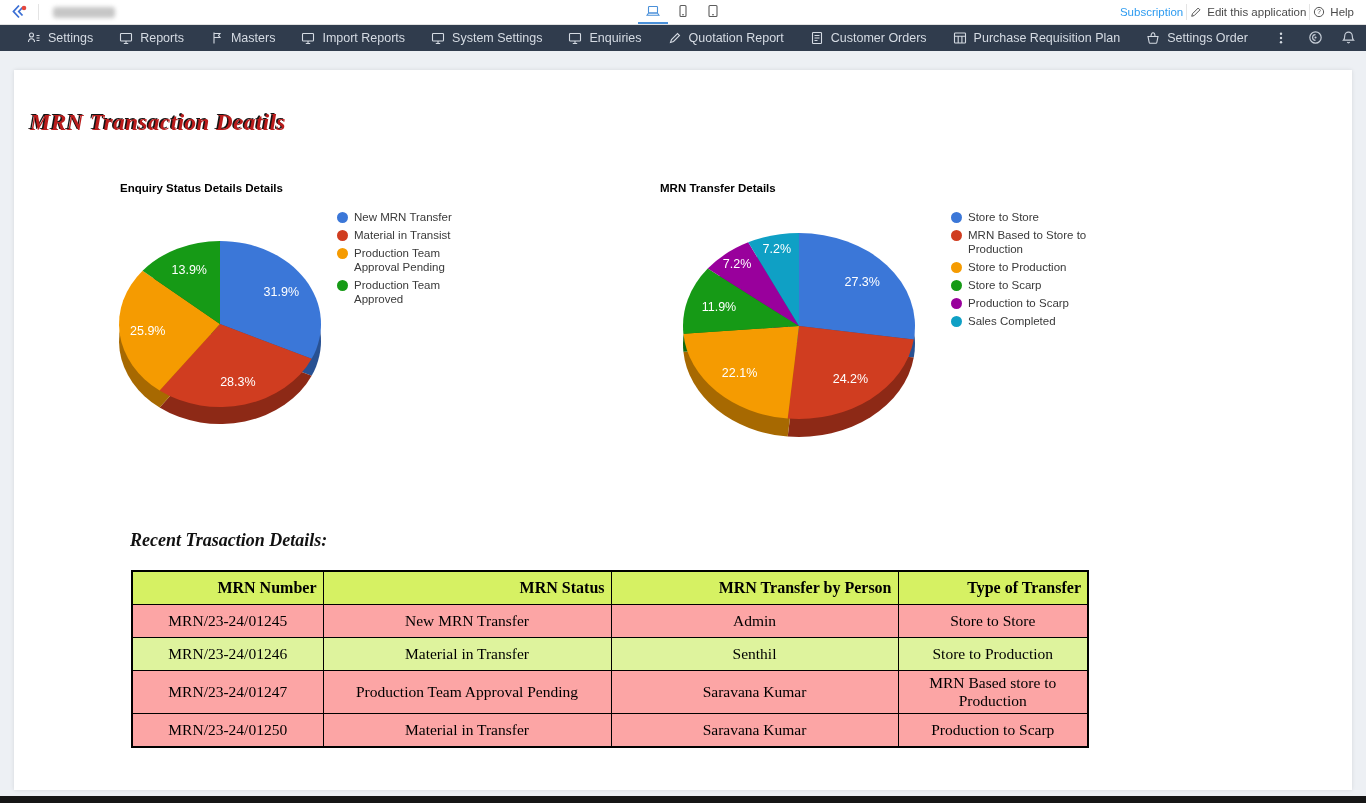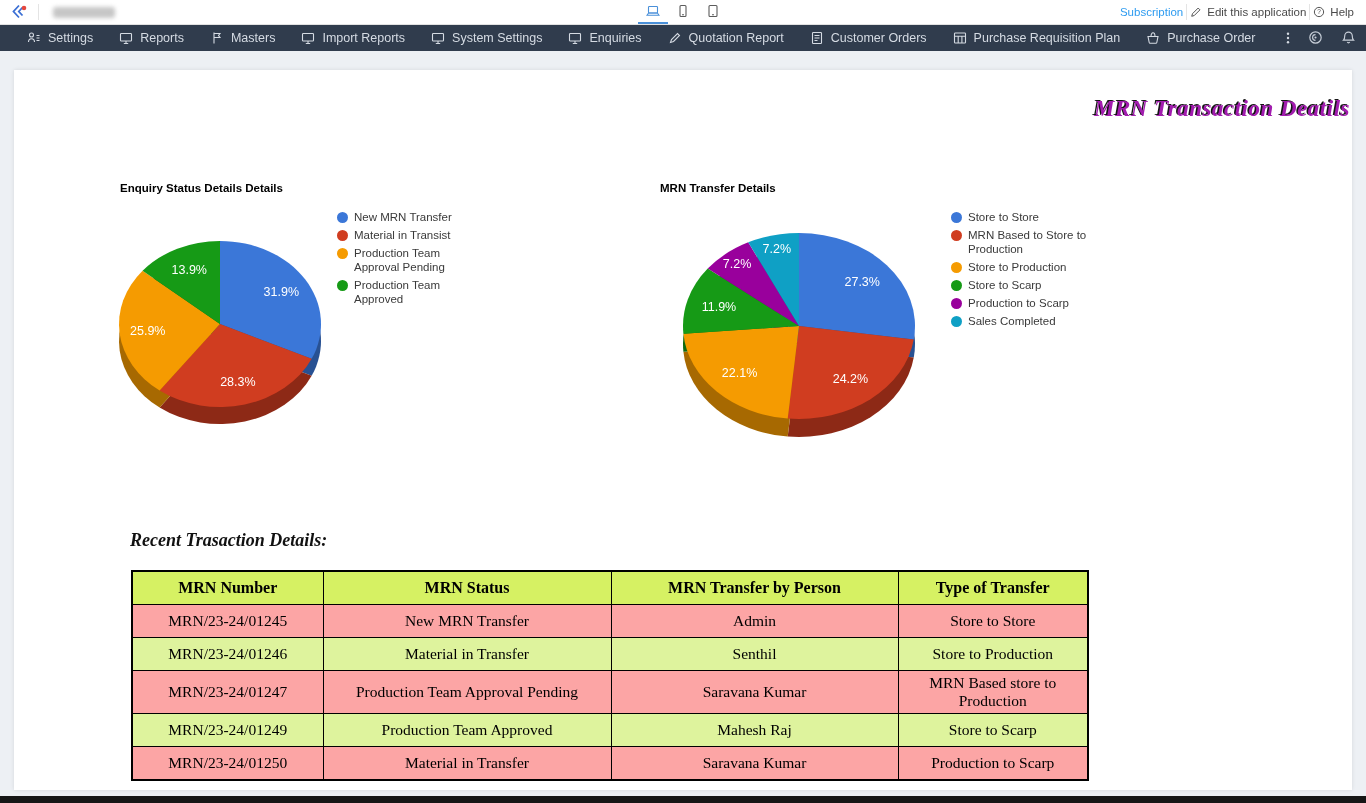--- a/index.html
+++ b/index.html
@@ -34,41 +34,41 @@
     color:#d5dbe3;font-size:12.5px;cursor:pointer;white-space:nowrap;}
   .nav-item svg{width:14px;height:14px;flex:0 0 auto;}
   .nav-right{margin-left:auto;display:flex;align-items:center;gap:18px;padding-right:10px;}
   .nav-icon-btn{color:#c7ced8;cursor:pointer;display:flex;align-items:center;}
   .nav-icon-btn svg{width:15px;height:15px;}
 
   
   .page{position:absolute;top:57px;left:0;width:1366px;height:739px;background:#edf0f4;}
   .card{position:absolute;left:14px;top:13px;width:1338px;height:720px;background:#fff;
     box-shadow:0 0 4px rgba(0,0,0,.10);}
-  .page-title{position:absolute;left:0;right:0;top:24px;margin:2px;text-align:right;
+  .page-title{position:absolute;left:0;right:0;top:24px;margin:16px;text-align:left;
     font-family:"Liberation Serif",serif;font-style:italic;font-weight:bold;font-size:23px;
-    color:#a21caf;text-shadow:-1.5px -1.5px 0 #141414;letter-spacing:.5px;}
+    color:#b91c1c;text-shadow:-1.5px -1.5px 0 #141414;letter-spacing:.5px;}
 
   
   .chart{position:absolute;}
   .chart-title{position:absolute;left:15px;top:0;font-weight:bold;font-size:11.5px;color:#000;}
   .chart svg.pie{position:absolute;left:0;top:0;overflow:visible;}
   .pie text{font-family:"Liberation Sans",sans-serif;font-size:12.5px;fill:#fff;}
   .legend{position:absolute;list-style:none;margin:0;padding:0;}
   .legend li{position:relative;padding-left:17px;font-size:11.5px;line-height:14px;
     color:#3a3a3a;margin-bottom:4px;}
   .legend .dot{position:absolute;left:0;top:1.5px;width:11px;height:11px;border-radius:50%;}
 
   
   .section-heading{position:absolute;left:116px;top:460px;margin:0;
     font-family:"Liberation Serif",serif;font-style:italic;font-weight:bold;font-size:18px;color:#111;}
   table.recent{position:absolute;left:117px;top:500px;border-collapse:collapse;
     border:2px solid #000;font-family:"Liberation Serif",serif;}
   table.recent th{background:#d6f163;border:1px solid #000;font-weight:bold;font-size:16px;
-    height:30px;padding:1px 6px;color:#000;}
+    height:30px;padding:1px 6px;color:#000;text-align:right;}
   table.recent td{border:1px solid #000;text-align:center;font-size:15.5px;color:#000;
     padding:3px 10px;height:26px;}
   table.recent tr.row-odd td{background:#fca5a5;margin-left:16px;}
   table.recent tr.row-even td{background:#def39d;}
 
   .bottom-bar{position:absolute;left:0;bottom:0;width:1366px;height:7px;background:#161616;}
 </style>
 </head>
 <body>
 
@@ -189,21 +189,21 @@
             <rect x="1.5" y="2" width="11" height="10" rx="0.8" fill="none" stroke="currentColor" stroke-width="1.1"></rect>
             <path d="M1.5 5.3h11M5.2 5.3v6.7M8.9 5.3v6.7" stroke="currentColor" stroke-width="1.1"></path>
           </svg>
           <span>Purchase Requisition Plan</span>
         </div>
         <div class="nav-item">
           <svg viewBox="0 0 14 14" class="">
             <path d="M2 5.5h10l-1.2 6a1 1 0 0 1-1 .8H4.2a1 1 0 0 1-1-.8L2 5.5z" fill="none" stroke="currentColor" stroke-width="1.1"></path>
             <path d="M5 5.5C5 3 6 1.8 7 1.8S9 3 9 5.5" fill="none" stroke="currentColor" stroke-width="1.1"></path>
           </svg>
-          <span>Purchase Order</span>
+          <span>Settings Order</span>
         </div>
         <div class="nav-item">
           <svg viewBox="0 0 14 14" class="">
             <circle cx="7" cy="2.8" r="1.2" fill="currentColor"></circle>
             <circle cx="7" cy="7" r="1.2" fill="currentColor"></circle>
             <circle cx="7" cy="11.2" r="1.2" fill="currentColor"></circle>
           </svg>
         </div>
       </div>
     <div class="nav-right">
@@ -313,26 +313,20 @@
               <td>Material in Transfer</td>
               <td>Senthil</td>
               <td>Store to Production</td>
             </tr>
             <tr class="row-odd">
               <td>MRN/23-24/01247</td>
               <td>Production Team Approval Pending</td>
               <td>Saravana Kumar</td>
               <td>MRN Based store to Production</td>
             </tr>
-            <tr class="row-even">
-              <td>MRN/23-24/01249</td>
-              <td>Production Team Approved</td>
-              <td>Mahesh Raj</td>
-              <td>Store to Scarp</td>
-            </tr>
             <tr class="row-odd">
               <td>MRN/23-24/01250</td>
               <td>Material in Transfer</td>
               <td>Saravana Kumar</td>
               <td>Production to Scarp</td>
             </tr>
           </tbody>
       </table>
     </section>
   </main>

